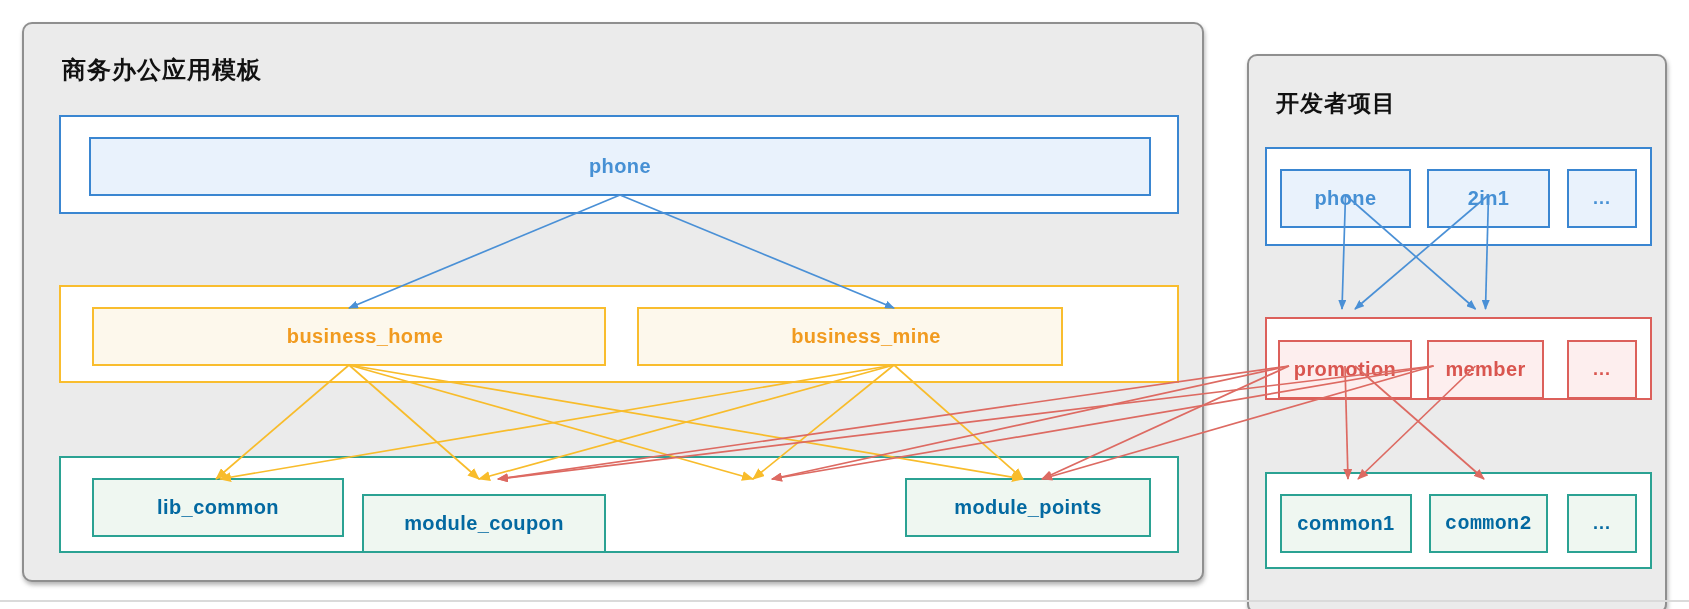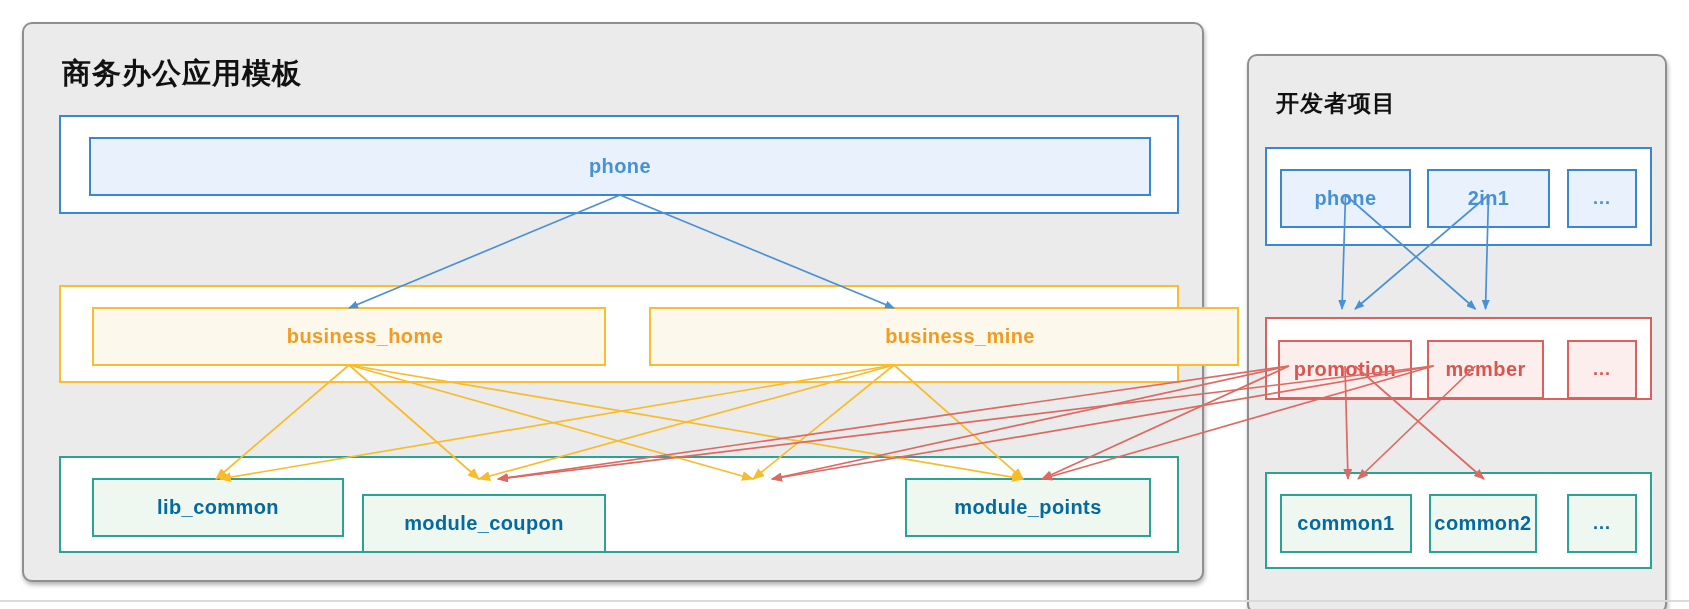--- a/index.html
+++ b/index.html
@@ -3,21 +3,21 @@
 <meta charset="utf-8">
 <style>
   html,body{margin:0;padding:0;background:#ffffff;}
   #canvas{position:relative;width:1689px;height:609px;background:#ffffff;overflow:hidden;
           font-family:"Liberation Sans","DejaVu Sans",sans-serif;}
   .panel{position:absolute;background:#ebebeb;border:2px solid #8f8f8f;border-radius:10px;
          box-shadow:1px 3px 4px rgba(90,90,90,.45);box-sizing:border-box;}
   #left-panel{left:22px;top:22px;width:1182px;height:560px;}
   #right-panel{left:1247px;top:22px;width:420px;height:560px;margin-top:32px;}
   .panel-title{position:absolute;font-weight:700;color:#111;letter-spacing:1px;}
-  #left-panel .panel-title{left:38px;top:30px;font-size:29px;}
+  #left-panel .panel-title{left:38px;top:30px;font-size:24px;}
   #right-panel .panel-title{left:27px;top:32px;font-size:23px;}
   .container{position:absolute;background:#ffffff;border:2px solid;box-sizing:border-box;}
   .c-blue{border-color:#3a86d1;}
   .c-yellow{border-color:#f9bd2e;}
   .c-red{border-color:#dc605b;}
   .c-green{border-color:#2ba293;}
   
   #left-panel .container{left:35px;width:1120px;}
   #lp-row-phone{top:91px;height:99px;}
   #lp-row-business{top:261px;height:98px;}
@@ -48,21 +48,21 @@
     <div class="container c-blue" id="lp-row-phone">
       <div class="node n-blue" style="left:28px;top:20px;width:1062px;height:59px;">
         <span>phone</span>
       </div>
     </div>
 
     <div class="container c-yellow" id="lp-row-business">
       <div class="node n-cream" style="left:31px;top:20px;width:514px;height:59px;">
         <span>business_home</span>
       </div>
-      <div class="node n-cream" style="left:588px;top:20px;width:590px;height:59px;">
+      <div class="node n-cream" style="left:576px;top:20px;width:426px;height:59px;">
         <span>business_mine</span>
       </div>
     </div>
 
     <div class="container c-green" id="lp-row-modules">
       <div class="node n-green" style="left:31px;top:20px;width:252px;height:59px;">
         <span>lib_common</span>
       </div>
       <div class="node n-green" style="left:301px;top:20px;width:244px;height:59px;margin-top:16px;">
         <span>module_coupon</span>
@@ -97,21 +97,21 @@
       </div>
       <div class="node n-pink dots" style="left:300px;top:21px;width:70px;height:59px;">
         <span>...</span>
       </div>
     </div>
 
     <div class="container c-green" id="rp-row-commons">
       <div class="node n-green" style="left:13px;top:20px;width:132px;height:59px;">
         <span>common1</span>
       </div>
-      <div class="node n-green" style="left:162px;top:20px;width:108px;height:59px;">
+      <div class="node n-green" style="left:162px;top:20px;width:119px;height:59px;font-family:Liberation Mono, monospace;">
         <span>common2</span>
       </div>
       <div class="node n-green dots" style="left:300px;top:20px;width:70px;height:59px;">
         <span>...</span>
       </div>
     </div>
   </div>
 
   <svg id="arrows" width="1689" height="609" viewBox="0 0 1689 609" xmlns="http://www.w3.org/2000/svg">
     <defs>

